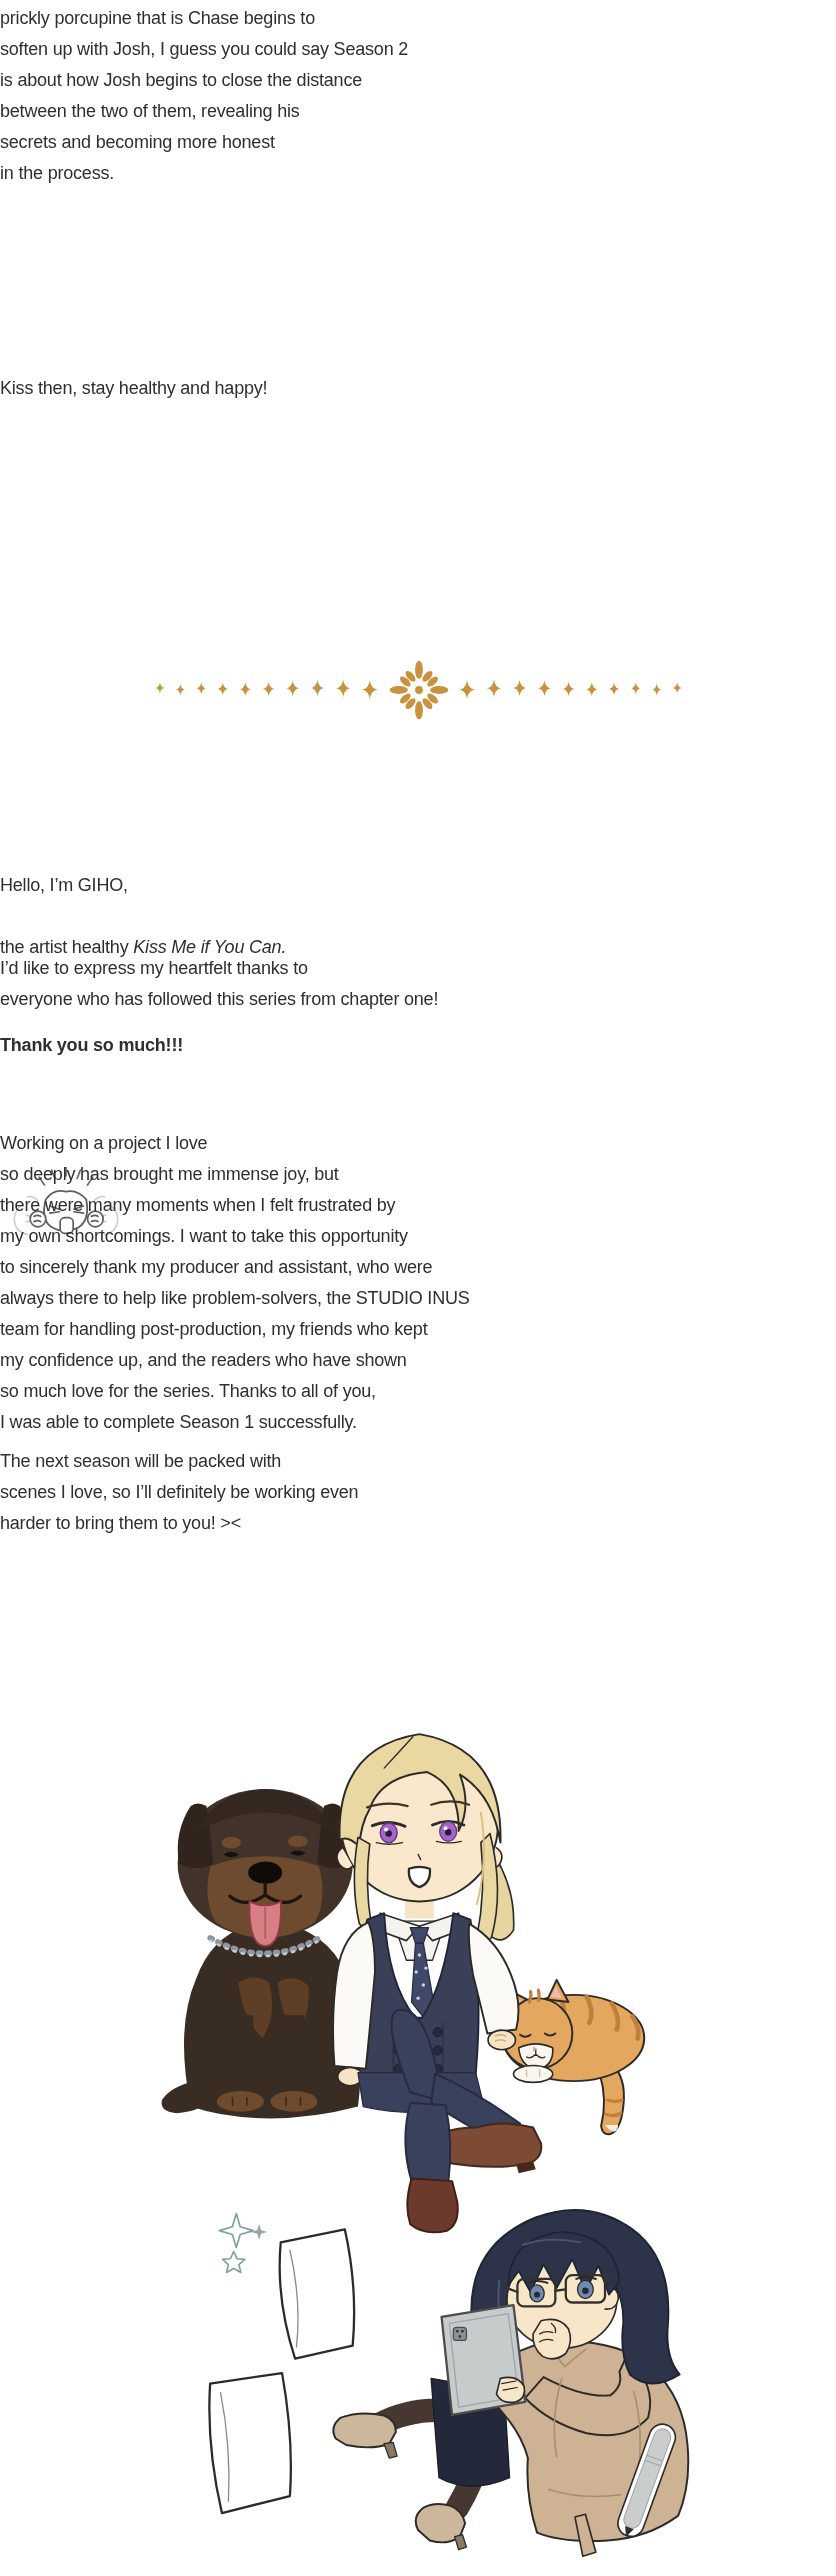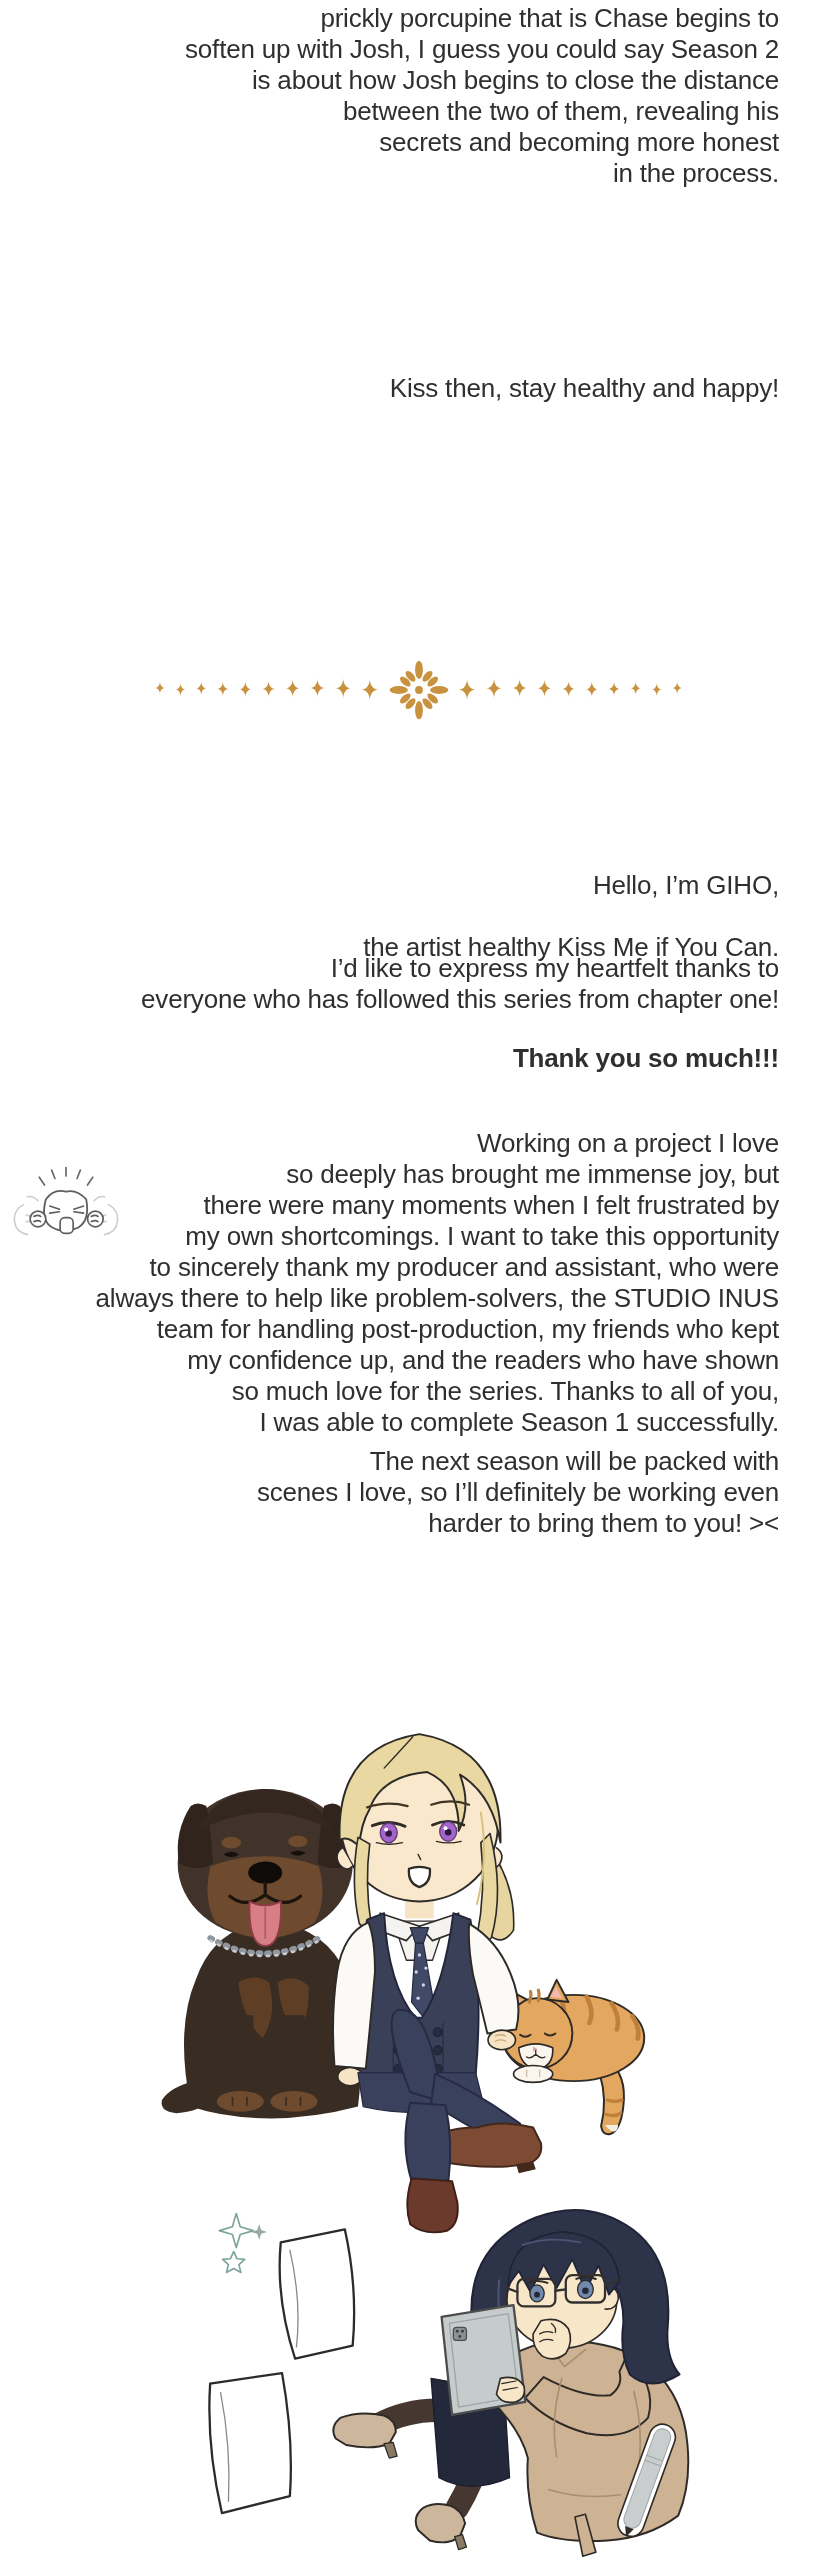--- a/index.html
+++ b/index.html
@@ -10,30 +10,30 @@
     margin:0 auto;
     background:#ffffff;
     overflow:hidden;
     font-family:"Liberation Sans","DejaVu Sans",sans-serif;
     color:#2f2f2f;
   }
   .para{
     position:absolute;
     left:0;
     width:779px;
-    text-align:right;
-    font-size:26px;
+    text-align:left;
+    font-size:18px;
     line-height:31px;
     letter-spacing:-0.2px;
     white-space:pre-line;
     color:#2f2f2f;
   }
   .para .line{white-space:pre-line;}
-  .bold{font-weight:700;margin-top:13px;}
-  .italic{}
+  .bold{font-weight:700;}
+  .italic{font-style:italic;}
   
   .divider{
     position:absolute;
     top:658px;
     left:0;
     width:837px;
     height:63px;
     display:flex;
     align-items:center;
     justify-content:center;

